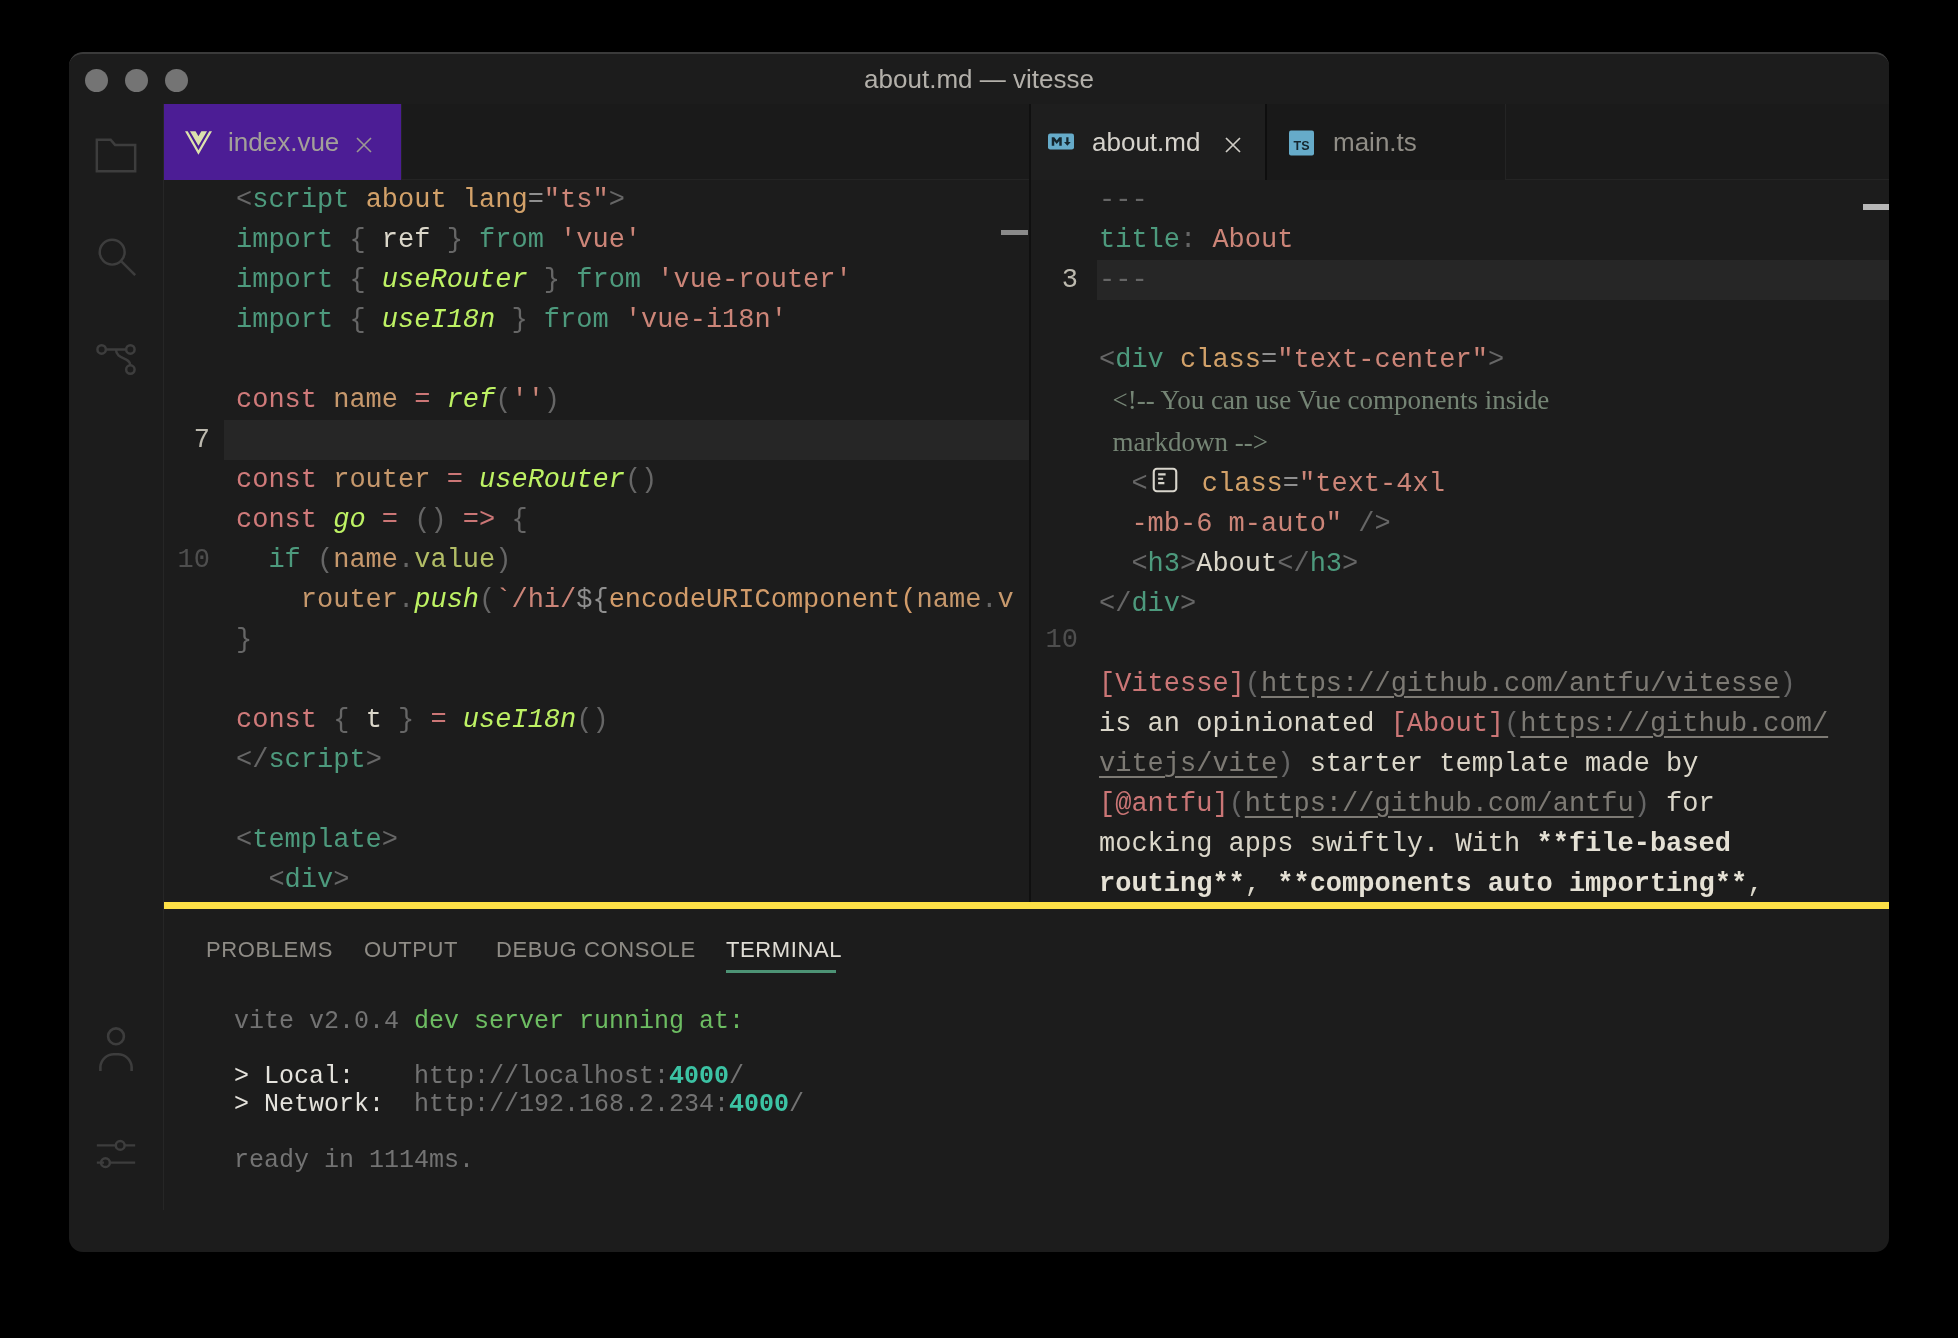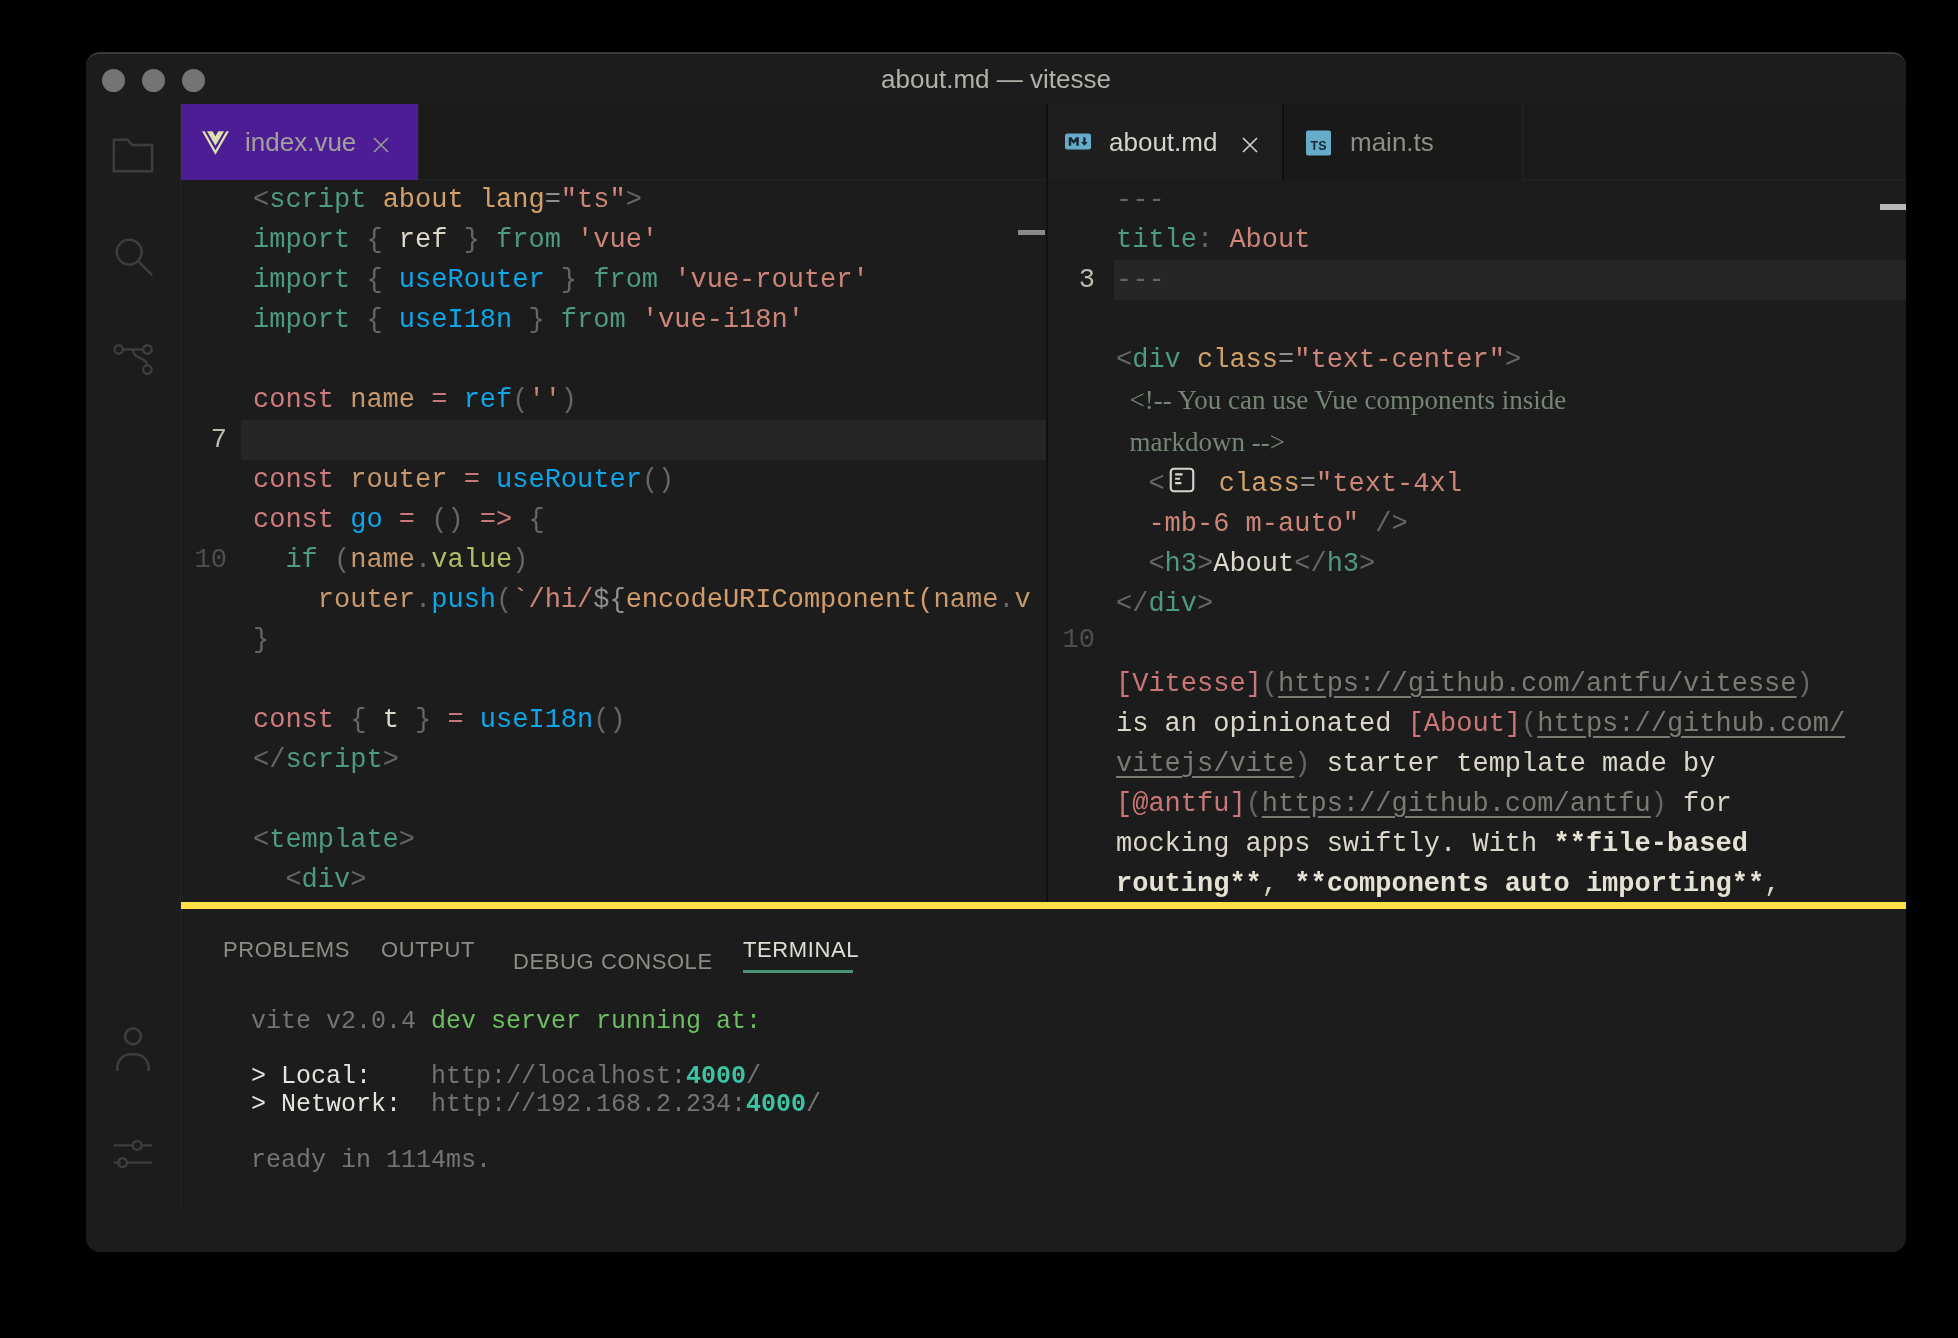--- a/index.html
+++ b/index.html
@@ -1,18 +1,18 @@
 <!DOCTYPE html>
 <html><head>
 <meta charset="utf-8">
 <style>
   html,body{margin:0;padding:0;background:#000;}
   body{width:1958px;height:1338px;position:relative;overflow:hidden;
        font-family:"Liberation Sans",sans-serif;}
-  #win{position:absolute;left:86px;top:52px;width:1820px;height:1200px;
+  #win{position:absolute;left:69px;top:52px;width:1820px;height:1200px;
        background:#1c1c1c;border-radius:14px;overflow:hidden;}
   #titlebar,#actbar,#tabsL,#tabsR,#split,.editor,#panel,#status,.dot,#title,
   .tab,.tablabel,.tclose,.curline,.lnum,#terminal,.ptab,.sitem,.abs,
   #actbar svg,.editor pre,#panel pre{position:absolute;box-sizing:border-box;}
   pre{margin:0;font-family:"Liberation Mono",monospace;}
 
   
   #titlebar{left:0;top:0;width:1820px;height:52px;background:#1c1c1c;
             border-top:2px solid #3a3a3a;border-radius:14px 14px 0 0;}
   .dot{top:16.5px;width:23px;height:23px;border-radius:50%;background:#747474;}
@@ -45,21 +45,21 @@
   .p{color:#666666;}         
   .pe{color:#8f8f8f;}
   .ob{color:#d29c6a;}
   .at{color:#d2a169;}        
   .t{color:#4d9a7d;}         
   .o{color:#c6986c;}         
   .s{color:#cc8578;}         
   .k{color:#4d9a7d;}
   .c{color:#cf7a7a;}         
   .op{color:#cb7676;}        
-  .f{color:#0ea5e9;}         
+  .f{color:#bef264;font-style:italic;}         
   .w{color:#dbd7ca;}         
   .pr{color:#b2bd66;}        
   .cm{color:#758575;font-family:Liberation Serif, serif;}        
   .lk{color:#cb7676;}        
   .u{color:#7d7a74;text-decoration:underline;text-underline-offset:5px;}
   .bb{color:#e5e1d5;font-weight:bold;}
 
   
   #panel{left:95px;top:850px;width:1725px;height:308px;background:#1c1c1c;
          border-top:7px solid #fde047;}
@@ -192,21 +192,21 @@
 <span class="w">is an opinionated </span><span class="lk">[About]</span><span class="p">(</span><span class="u">https://github.com/</span>
 <span class="u">vitejs/vite</span><span class="p">)</span><span class="w"> starter template made by</span>
 <span class="lk">[@antfu]</span><span class="p">(</span><span class="u">https://github.com/antfu</span><span class="p">)</span><span class="w"> for</span>
 <span class="w">mocking apps swiftly. With </span><span class="bb">**file-based</span>
 <span class="bb">routing**</span><span class="w">, </span><span class="bb">**components auto importing**</span><span class="w">,</span></pre>
   </div>
 
   <div id="panel">
     <div class="ptab" style="left:42px;">PROBLEMS</div>
     <div class="ptab" style="left:200px;">OUTPUT</div>
-    <div class="ptab" style="left:332px;margin-top:12px;">DEBUG CONSOLE</div>
+    <div class="ptab" style="left:332px;">DEBUG CONSOLE</div>
     <div class="ptab" style="left:562px;color:#e0ddd5;">TERMINAL</div>
     <div class="abs" style="left:562px;top:61px;width:110px;height:3px;background:#4d9375;"></div>
     <pre id="terminal"><span class="tc">vite v2.0.4 </span><span class="tg">dev server running at:</span>
 
 <span class="tw">&gt; Local:    </span><span class="tc">http://localhost:</span><span class="tcb">4000</span><span class="tc">/</span>
 <span class="tw">&gt; Network:  </span><span class="tc">http://192.168.2.234:</span><span class="tcb">4000</span><span class="tc">/</span>
 
 <span class="tc">ready in 1114ms.</span></pre>
   </div>
 

